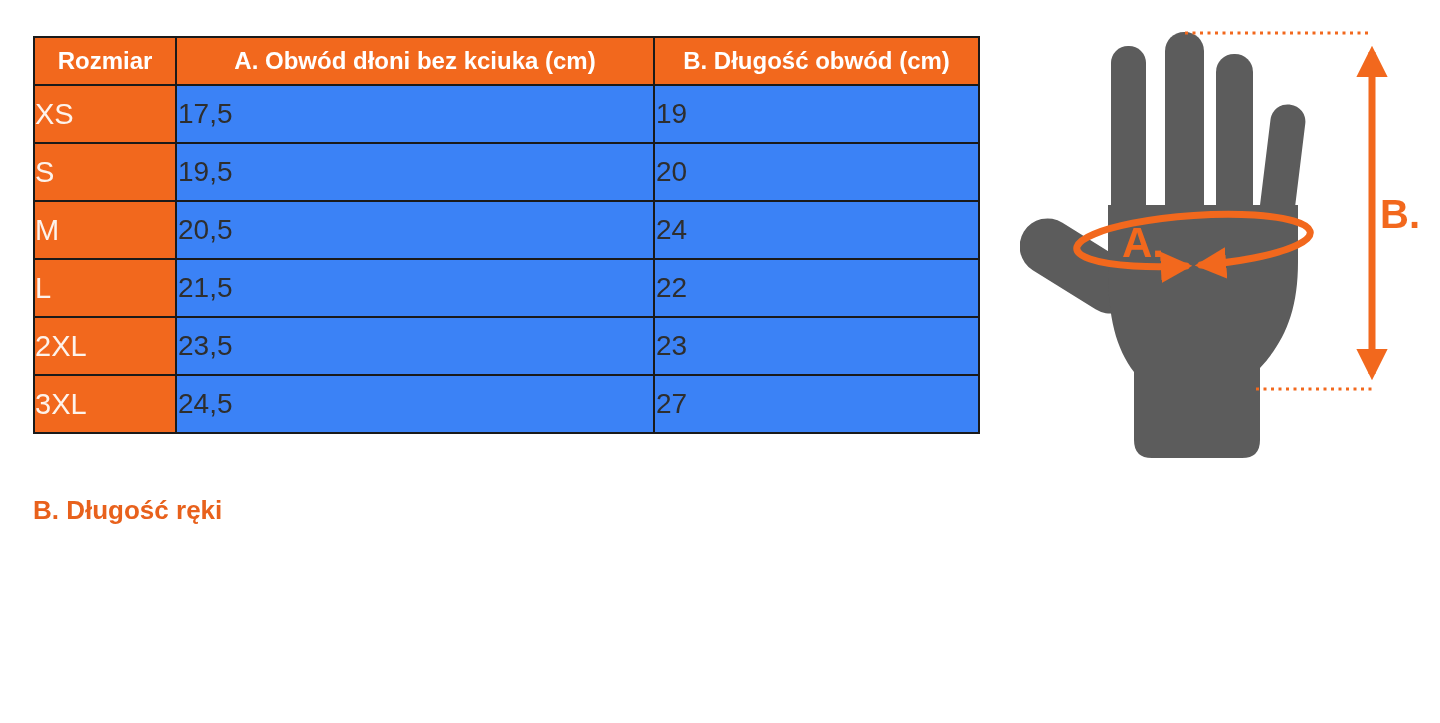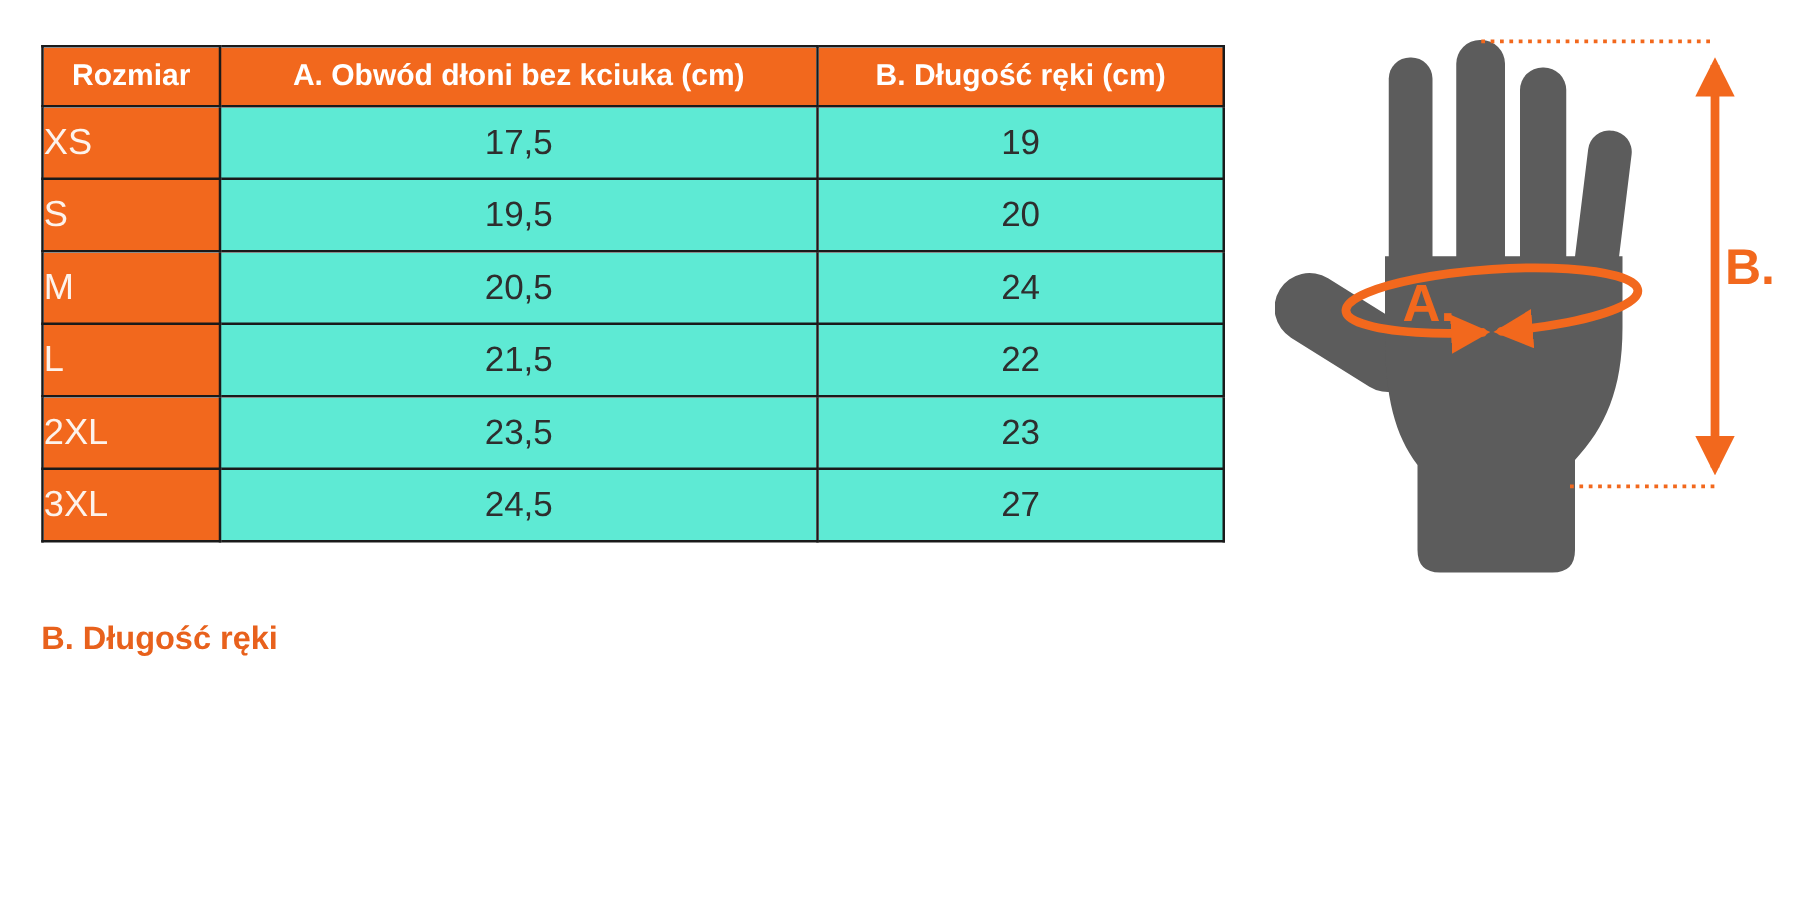--- a/index.html
+++ b/index.html
@@ -19,21 +19,21 @@
   table.size-table col.c-b{width:325px;}
   table.size-table th{
     height:46px;background:#f2681d;color:#ffffff;
     font-size:24px;font-weight:bold;text-align:center;padding:0 4px;
   }
   table.size-table td{height:54px;font-size:28px;}
   table.size-table td.size-cell{
     background:#f2681d;color:#fdf3ec;text-align:left;padding-left:0;font-size:29px;
   }
   table.size-table td.val-cell{
-    background:#5eead4;color:#2e2e2e;text-align:center;
+    background:#3b82f6;color:#2e2e2e;text-align:left;
   }
 
   
   .notes{position:absolute;left:33px;top:494px;width:960px;}
   .note{margin-bottom:42px;}
   .note-heading{
     color:#e8611c;font-size:26px;font-weight:bold;line-height:32px;margin:0 0 4px 0;
   }
   .note-body{
     color:#3a3a3a;font-size:27px;line-height:34px;margin:0;
@@ -58,21 +58,21 @@
     <table class="size-table">
       <colgroup>
           <col class="c-size">
           <col class="c-a">
           <col class="c-b">
         </colgroup>
       <thead>
         <tr>
           <th>Rozmiar</th>
           <th>A. Obwód dłoni bez kciuka (cm)</th>
-          <th>B. Długość ręki (cm)</th>
+          <th>B. Długość obwód (cm)</th>
         </tr>
       </thead>
       <tbody>
         <tr>
           <td class="size-cell">XS</td>
           <td class="val-cell">17,5</td>
           <td class="val-cell">19</td>
         </tr>
         <tr>
           <td class="size-cell">S</td>

